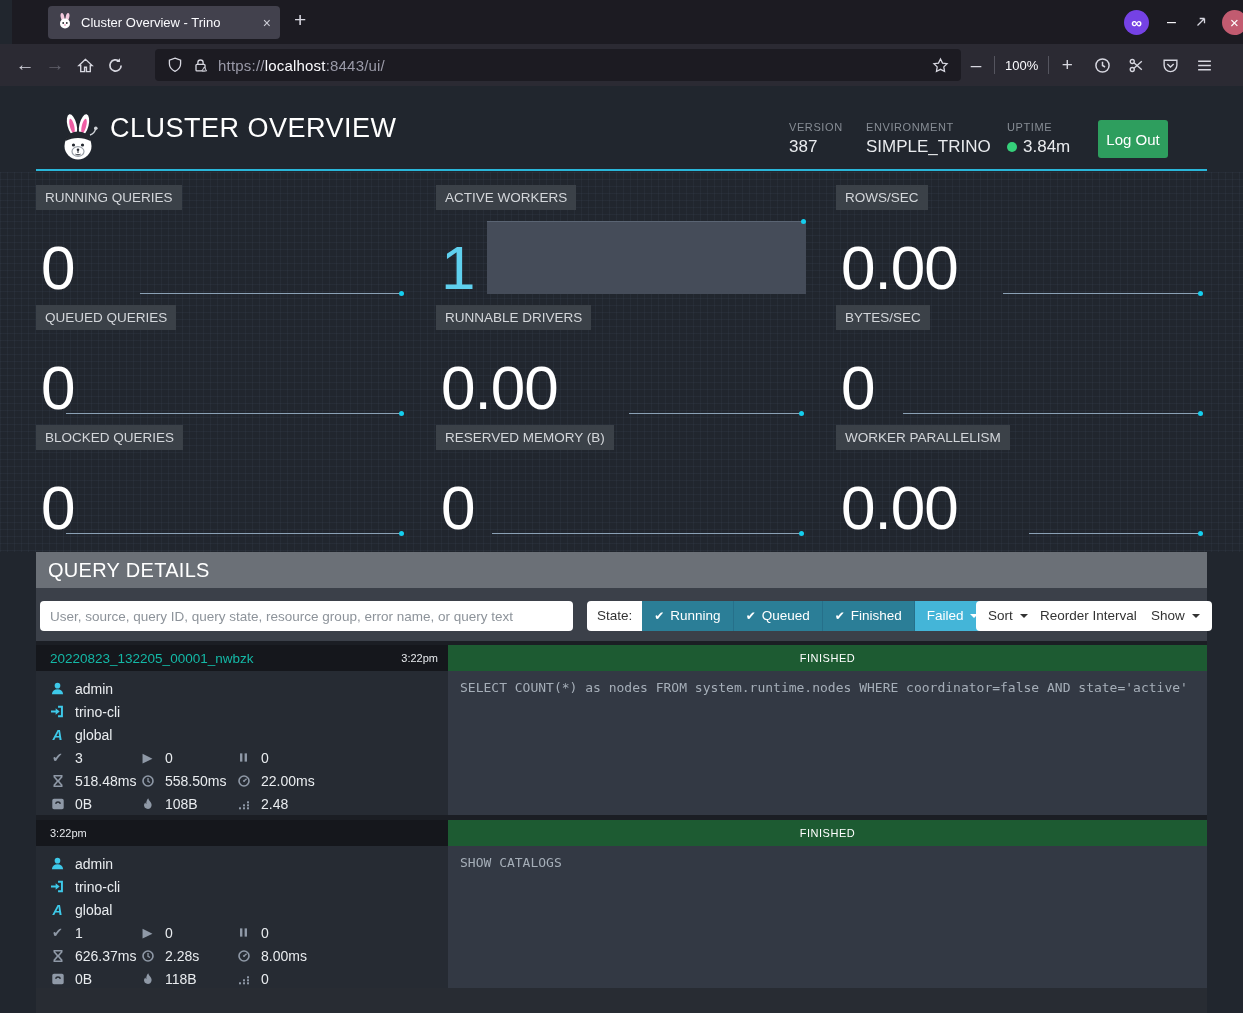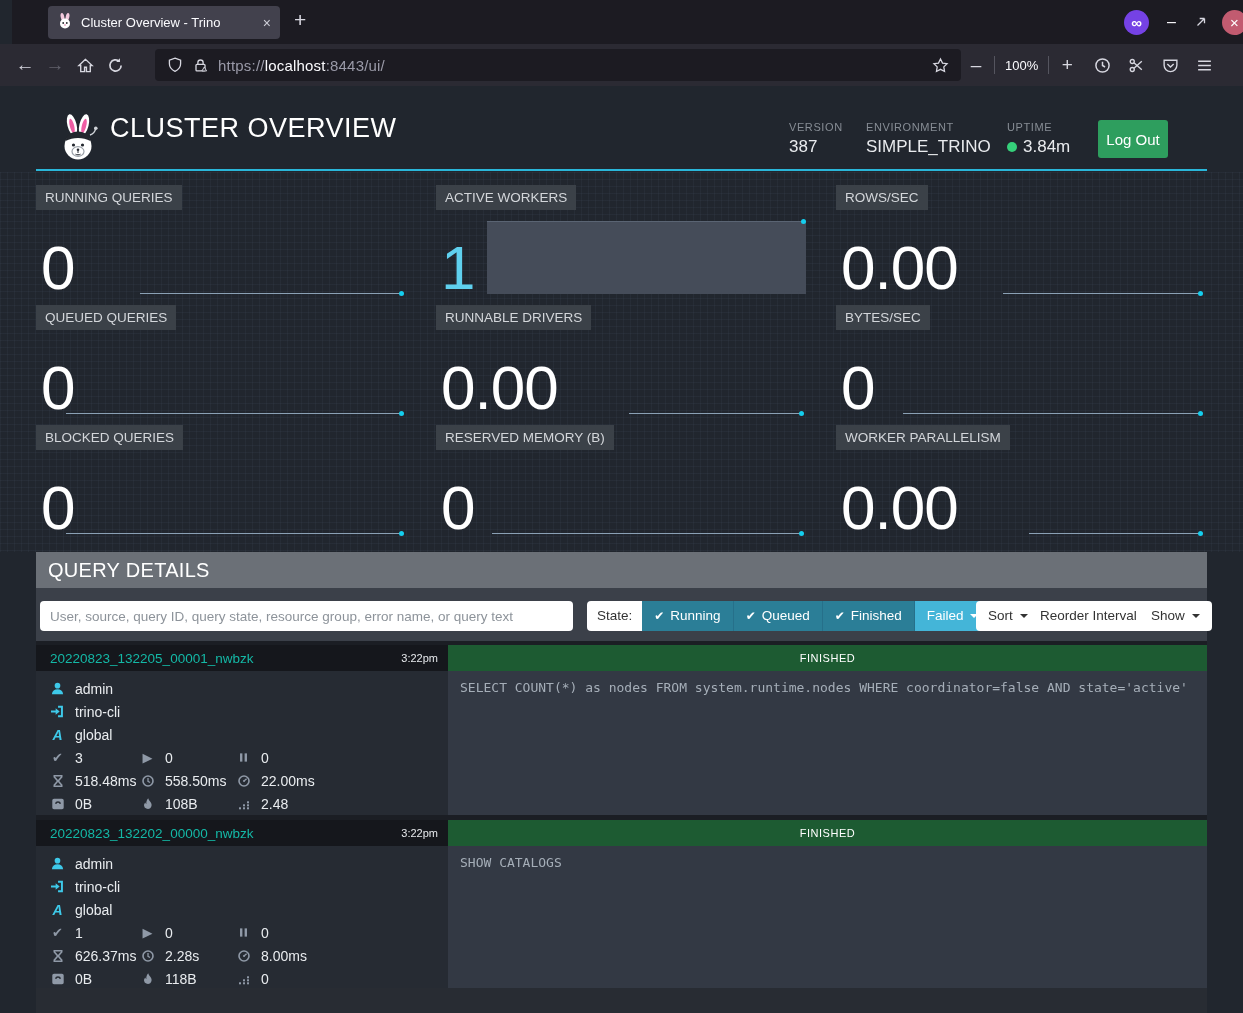--- a/index.html
+++ b/index.html
@@ -436,21 +436,20 @@
               </span>
               <span>2.48</span>
             </span>
         </div>
       </div>
       <div class="q-sql" style="top:30px;height:144px;">SELECT COUNT(*) as nodes FROM system.runtime.nodes WHERE coordinator=false AND state='active'</div>
     </div>
 
     <div>
       <div class="q-idbar" style="top:179px;">
-        <a class="q-id" href="#">20220823_132202_00000_nwbzk</a>
         <span class="q-time">3:22pm</span>
       </div>
       <div class="q-state" style="top:179px;">FINISHED</div>
       <div class="q-left" style="top:205px;height:142px;">
         <div class="q-line" style="top:6px;">
           <span class="qi">
               <svg width="13" height="13" viewBox="0 0 12 12" fill="currentColor">
                 <circle cx="6" cy="3.4" r="2.6"></circle>
                 <path d="M.8 11.2c.3-3 2.4-4.6 5.2-4.6s4.9 1.6 5.2 4.6z"></path>
               </svg>

